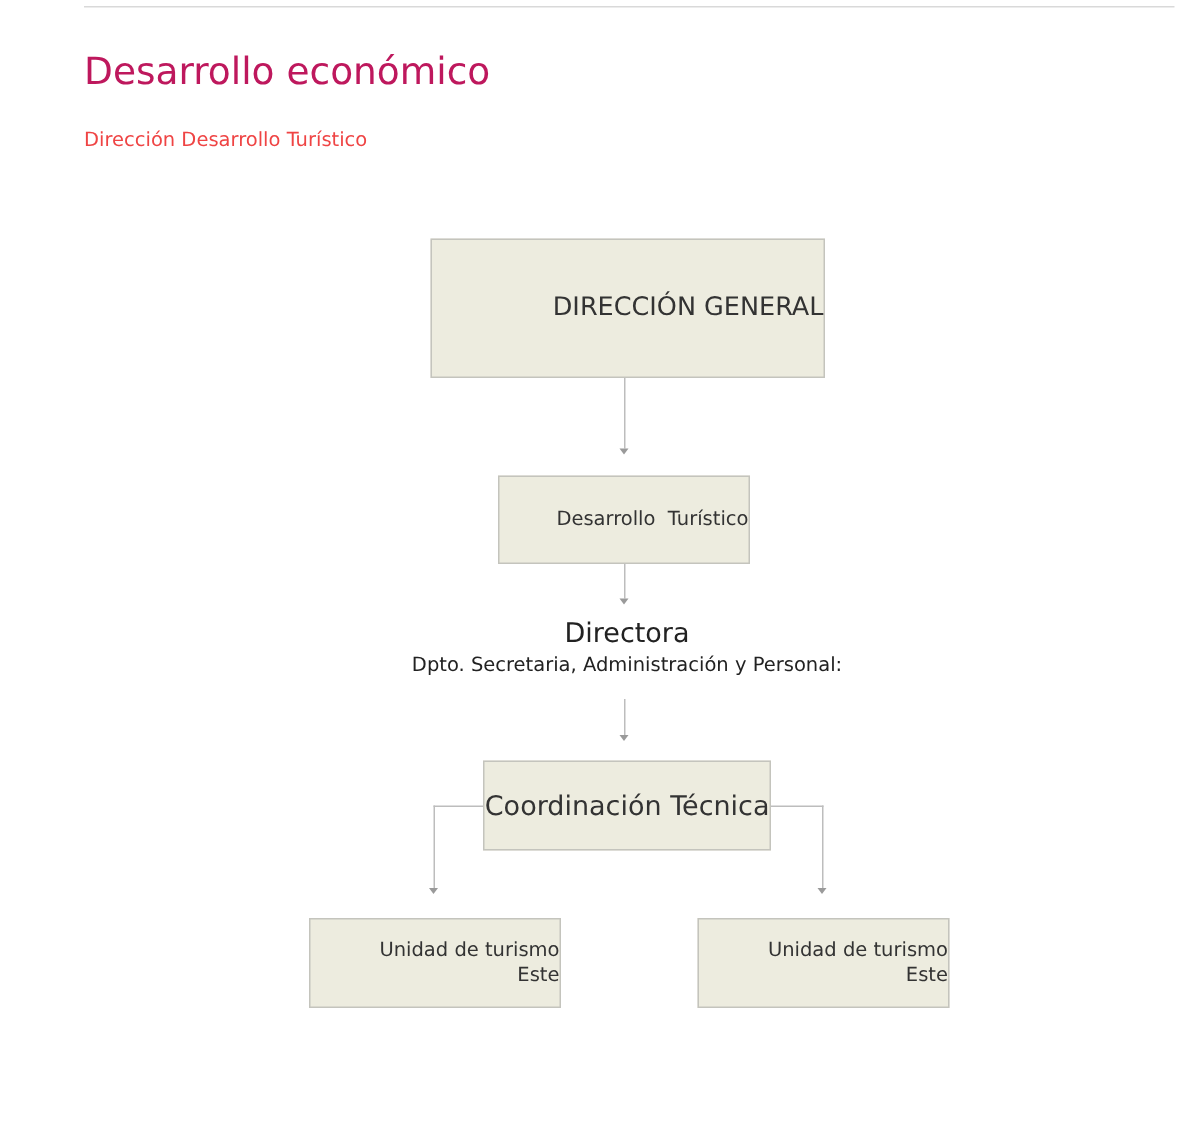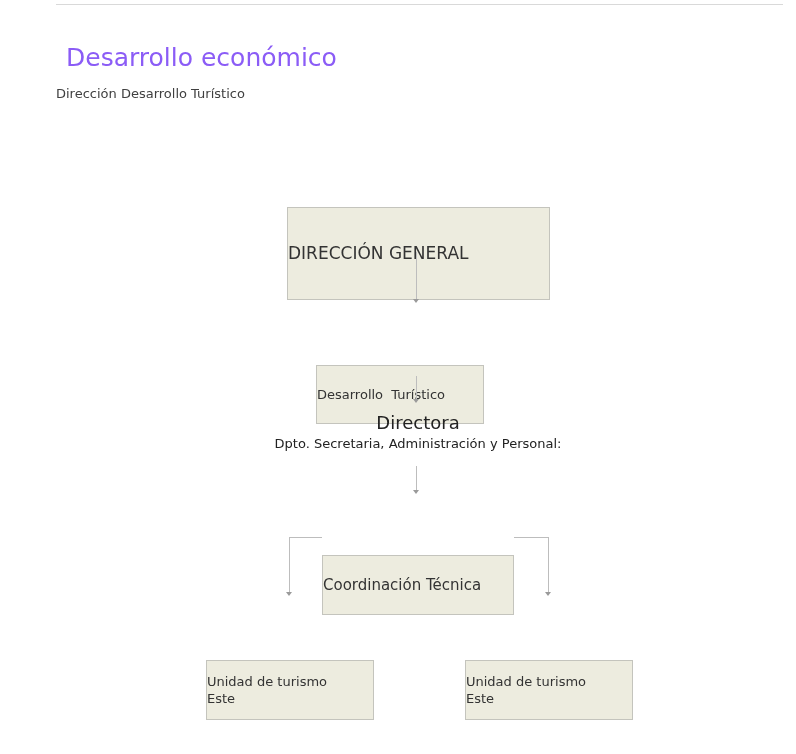--- a/index.html
+++ b/index.html
@@ -1,57 +1,57 @@
 <!DOCTYPE html>
 <html><head>
 <meta charset="utf-8">
 <style>
   html, body { margin:0; padding:0; background:#ffffff; }
   body { width:796px; height:754px; position:relative; overflow:hidden;
          font-family: "DejaVu Sans", sans-serif; color:#111; }
   .top-rule { position:absolute; left:56px; top:4px; width:727px; height:1px; background:#d9d9d9; }
-  .page-title { position:absolute; left:56px; top:33px; margin:10px; font-size:25px; font-weight:normal; color:#8b5cf6; letter-spacing:0px; }
-  .subtitle { position:absolute; left:56px; top:86px; font-size:13px; color:#404040; }
+  .page-title { position:absolute; left:56px; top:33px; margin:0; font-size:25px; font-weight:normal; color:#be185d; letter-spacing:0px; }
+  .subtitle { position:absolute; left:56px; top:86px; font-size:13px; color:#ef4444; }
   .chart { position:absolute; left:0; top:0; width:796px; height:754px; }
   .box { position:absolute; background:#edecdf; border:1px solid #c4c4bd; box-sizing:border-box;
-         display:flex; flex-direction:column; align-items:flex-start; justify-content:center;
-         color:#333; font-family:"DejaVu Sans", sans-serif; text-align:center; line-height:17px;margin-top:48px; }
+         display:flex; flex-direction:column; align-items:flex-end; justify-content:center;
+         color:#333; font-family:"DejaVu Sans", sans-serif; text-align:center; line-height:17px; }
   .box .bold { font-weight:normal; }
   .line { position:absolute; background:#bdbdbd; }
   .arrow { position:absolute; width:0; height:0; border-left:3px solid transparent; border-right:3px solid transparent; border-top:4px solid #9a9a9a; }
   .role { position:absolute; left:0; width:836px; text-align:center; color:#222; }
 </style>
 </head>
 <body>
 
 <div class="top-rule"></div>
 <h1 class="page-title">Desarrollo económico</h1>
 <div class="subtitle">Dirección Desarrollo Turístico</div>
 
 <div class="chart">
 
   <div class="box" style="left:287px; top:159px; width:263px; height:93px; font-size:17px; color:#333;">
     <span>DIRECCIÓN GENERAL</span>
   </div>
   <div class="line" style="left:416px; top:252px; width:1px; height:47px;"></div>
   <div class="arrow" style="left:413px; top:299px;"></div>
 
-  <div class="box" style="left:316px; top:317px; width:168px; height:59px; font-size:13px;">
+  <div class="box" style="left:332px; top:317px; width:168px; height:59px; font-size:13px;">
     <span style="white-space:pre;">Desarrollo  Turístico</span>
   </div>
   <div class="line" style="left:416px; top:376px; width:1px; height:23px;"></div>
   <div class="arrow" style="left:413px; top:399px;"></div>
 
   <div class="role" style="top:412px; font-size:18px;">Directora</div>
   <div class="role" style="top:436px; font-size:13px; color:#222;">Dpto. Secretaria, Administración y Personal:</div>
 
   <div class="line" style="left:416px; top:466px; width:1px; height:24px;"></div>
   <div class="arrow" style="left:413px; top:490px;"></div>
 
-  <div class="box" style="left:322px; top:507px; width:192px; height:60px; font-size:15px;">
+  <div class="box" style="left:322px; top:507px; width:192px; height:60px; font-size:18px;">
     <span>Coordinación Técnica</span>
   </div>
 
   <div class="line" style="left:289px; top:537px; width:33px; height:1px;"></div>
   <div class="line" style="left:289px; top:537px; width:1px; height:55px;"></div>
   <div class="arrow" style="left:286px; top:592px;"></div>
 
   <div class="line" style="left:514px; top:537px; width:35px; height:1px;"></div>
   <div class="line" style="left:548px; top:537px; width:1px; height:55px;"></div>
   <div class="arrow" style="left:545px; top:592px;"></div>

